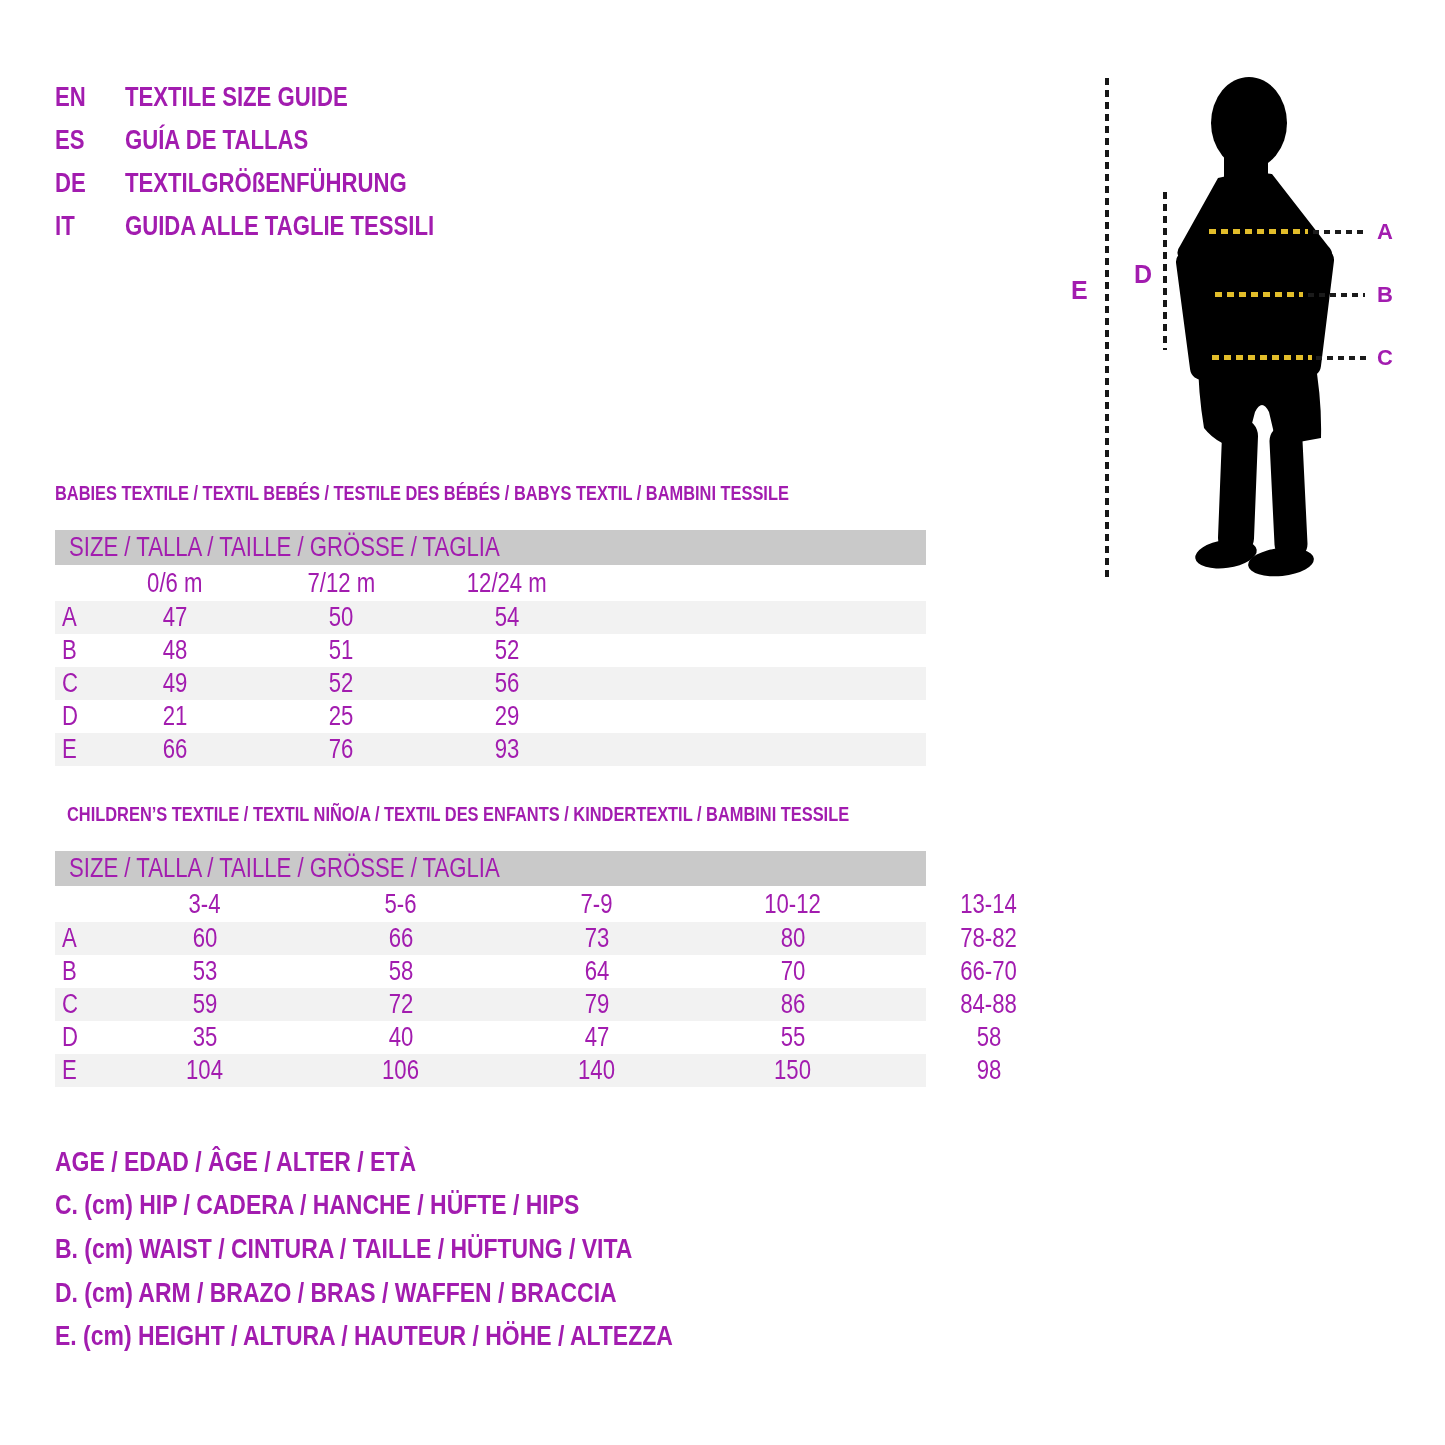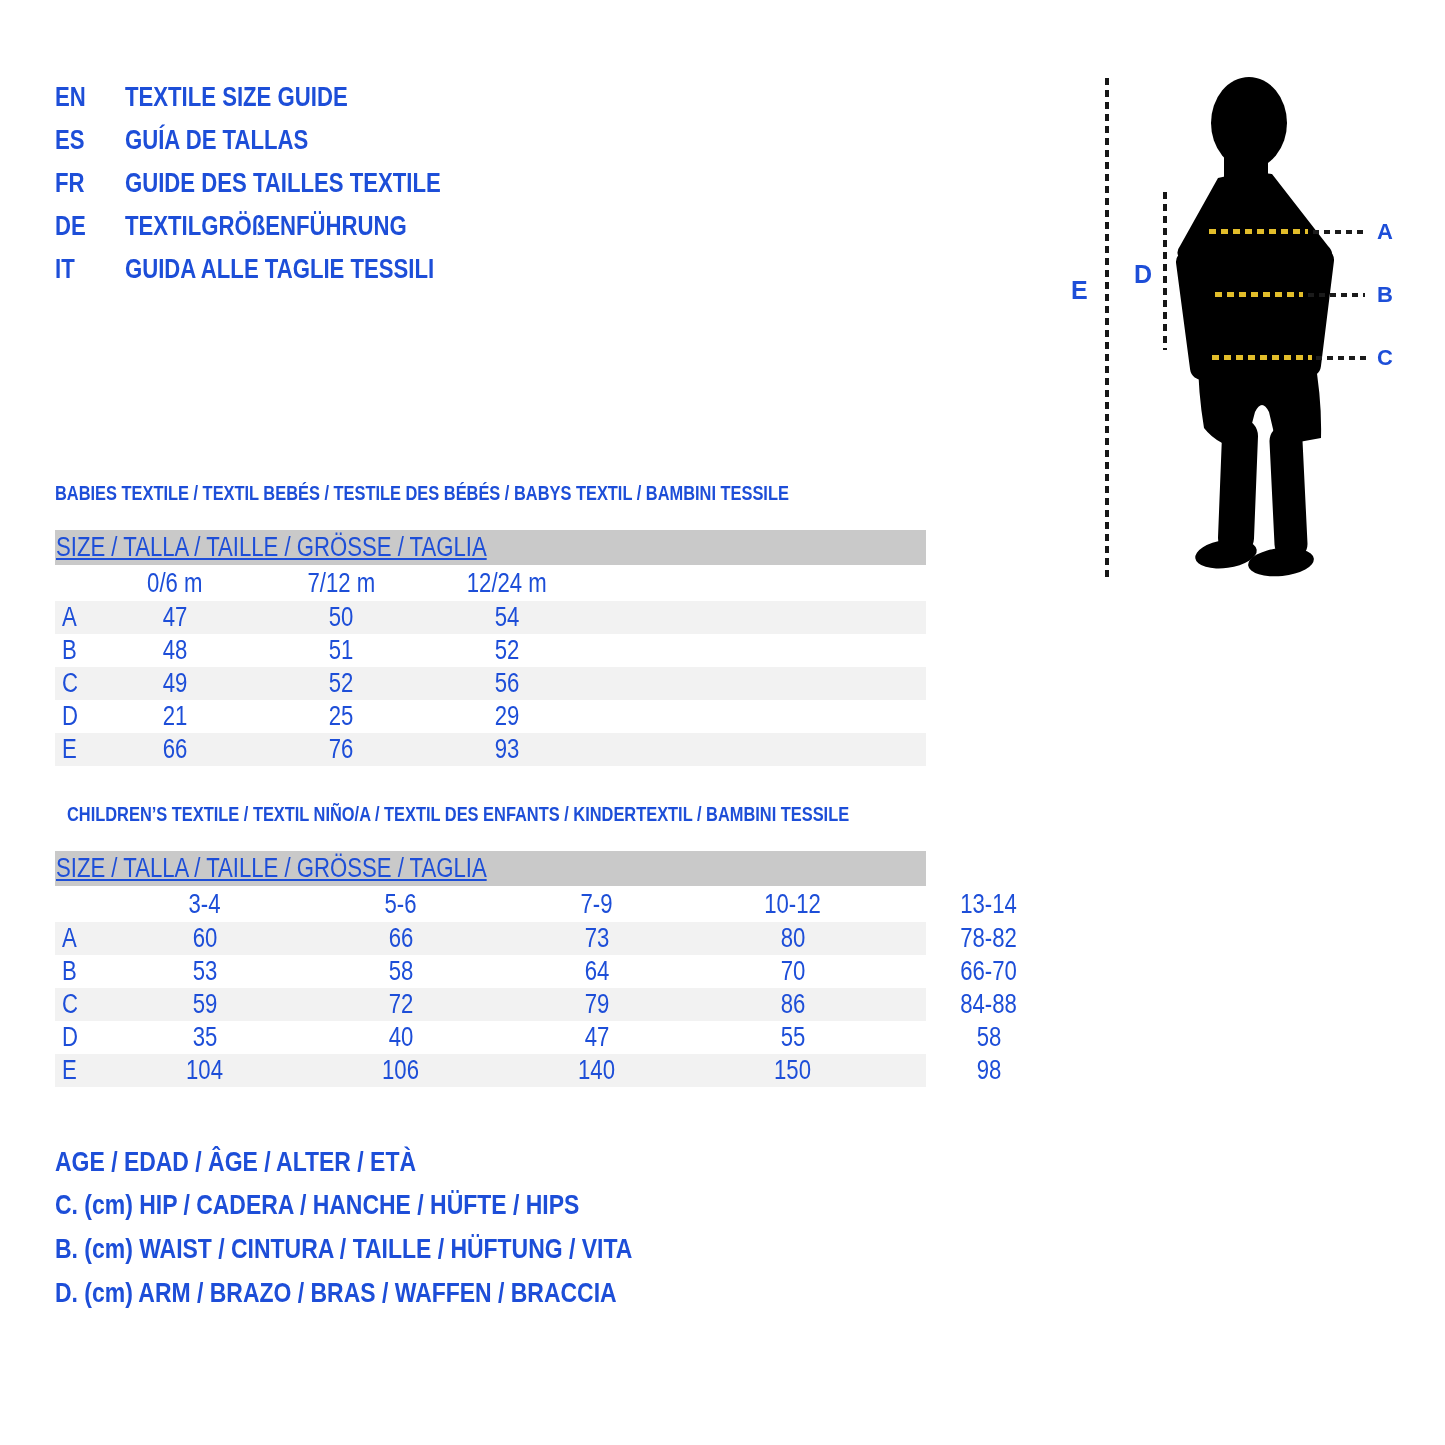--- a/index.html
+++ b/index.html
@@ -1,21 +1,21 @@
 <!DOCTYPE html>
 <html><head>
 <meta charset="utf-8">
 <style>
   html,body{margin:0;padding:0;background:#ffffff;}
   .page{
     position:relative;
     width:1445px;height:1445px;
     background:#ffffff;
     font-family:"Liberation Sans", sans-serif;
-    color:#1d4ed8;
+    color:#a21caf;
     overflow:hidden;
   }
   
   .t{display:inline-block;white-space:nowrap;transform:scaleX(.82);}
   .tl{transform-origin:0 50%;}
   .tc{transform-origin:50% 50%;}
 
   
   .lang{position:absolute;left:55px;top:76px;font-size:27px;font-weight:700;}
   .lang-row{display:flex;height:43px;align-items:center;}
@@ -29,21 +29,21 @@
   .hdash-k{position:absolute;height:4px;
     background:repeating-linear-gradient(90deg,#1b1b1b 0 6px,transparent 6px 11px);}
   .mlabel{position:absolute;font-size:22px;font-weight:700;}
   .mlabel-big{font-size:25px;}
 
   
   .sec-title{position:absolute;left:55px;font-size:20px;font-weight:700;}
 
   
   .tbl{position:absolute;left:55px;width:871px;font-size:27px;}
-  .tbl-bar{height:35px;background:#c9c9c9;display:flex;align-items:center;padding-left:1px;box-sizing:border-box;text-decoration:underline;}
+  .tbl-bar{height:35px;background:#c9c9c9;display:flex;align-items:center;padding-left:14px;box-sizing:border-box;}
   .tbl-row{display:grid;align-items:center;}
   .tbl-b .tbl-row{grid-template-columns:37px 166px 166px 166px 1fr;text-decoration:underline;}
   .tbl-c .tbl-row{grid-template-columns:37px 166px 166px 166px 166px 166px 1fr;gap:30px;}
   .tbl-cols{height:36px;}
   .tbl-data{height:33px;}
   .stripe{background:#f2f2f2;}
   .cell{text-align:center;}
   .cell-lbl{padding-left:7px;}
 
   
@@ -58,24 +58,20 @@
 <div class="page">
 
   <div class="lang">
     <div class="lang-row">
       <span class="lang-code"><span class="t tl">EN</span></span>
       <span class="t tl">TEXTILE SIZE GUIDE</span>
     </div>
     <div class="lang-row">
       <span class="lang-code"><span class="t tl">ES</span></span>
       <span class="t tl">GUÍA DE TALLAS</span>
-    </div>
-    <div class="lang-row">
-      <span class="lang-code"><span class="t tl">FR</span></span>
-      <span class="t tl">GUIDE DES TAILLES TEXTILE</span>
     </div>
     <div class="lang-row">
       <span class="lang-code"><span class="t tl">DE</span></span>
       <span class="t tl">TEXTILGRÖßENFÜHRUNG</span>
     </div>
     <div class="lang-row">
       <span class="lang-code"><span class="t tl">IT</span></span>
       <span class="t tl">GUIDA ALLE TAGLIE TESSILI</span>
     </div>
   </div>
@@ -233,15 +229,18 @@
       </div>
     <div class="legend-row">
         <span class="t tl">C. (cm) HIP / CADERA / HANCHE / HÜFTE / HIPS</span>
       </div>
     <div class="legend-row">
         <span class="t tl">B. (cm) WAIST / CINTURA / TAILLE / HÜFTUNG / VITA</span>
       </div>
     <div class="legend-row">
         <span class="t tl">D. (cm) ARM / BRAZO / BRAS / WAFFEN / BRACCIA</span>
       </div>
+    <div class="legend-row">
+        <span class="t tl">E. (cm) HEIGHT / ALTURA / HAUTEUR / HÖHE / ALTEZZA</span>
+      </div>
   </div>
 
 </div>
 
 </body></html>

